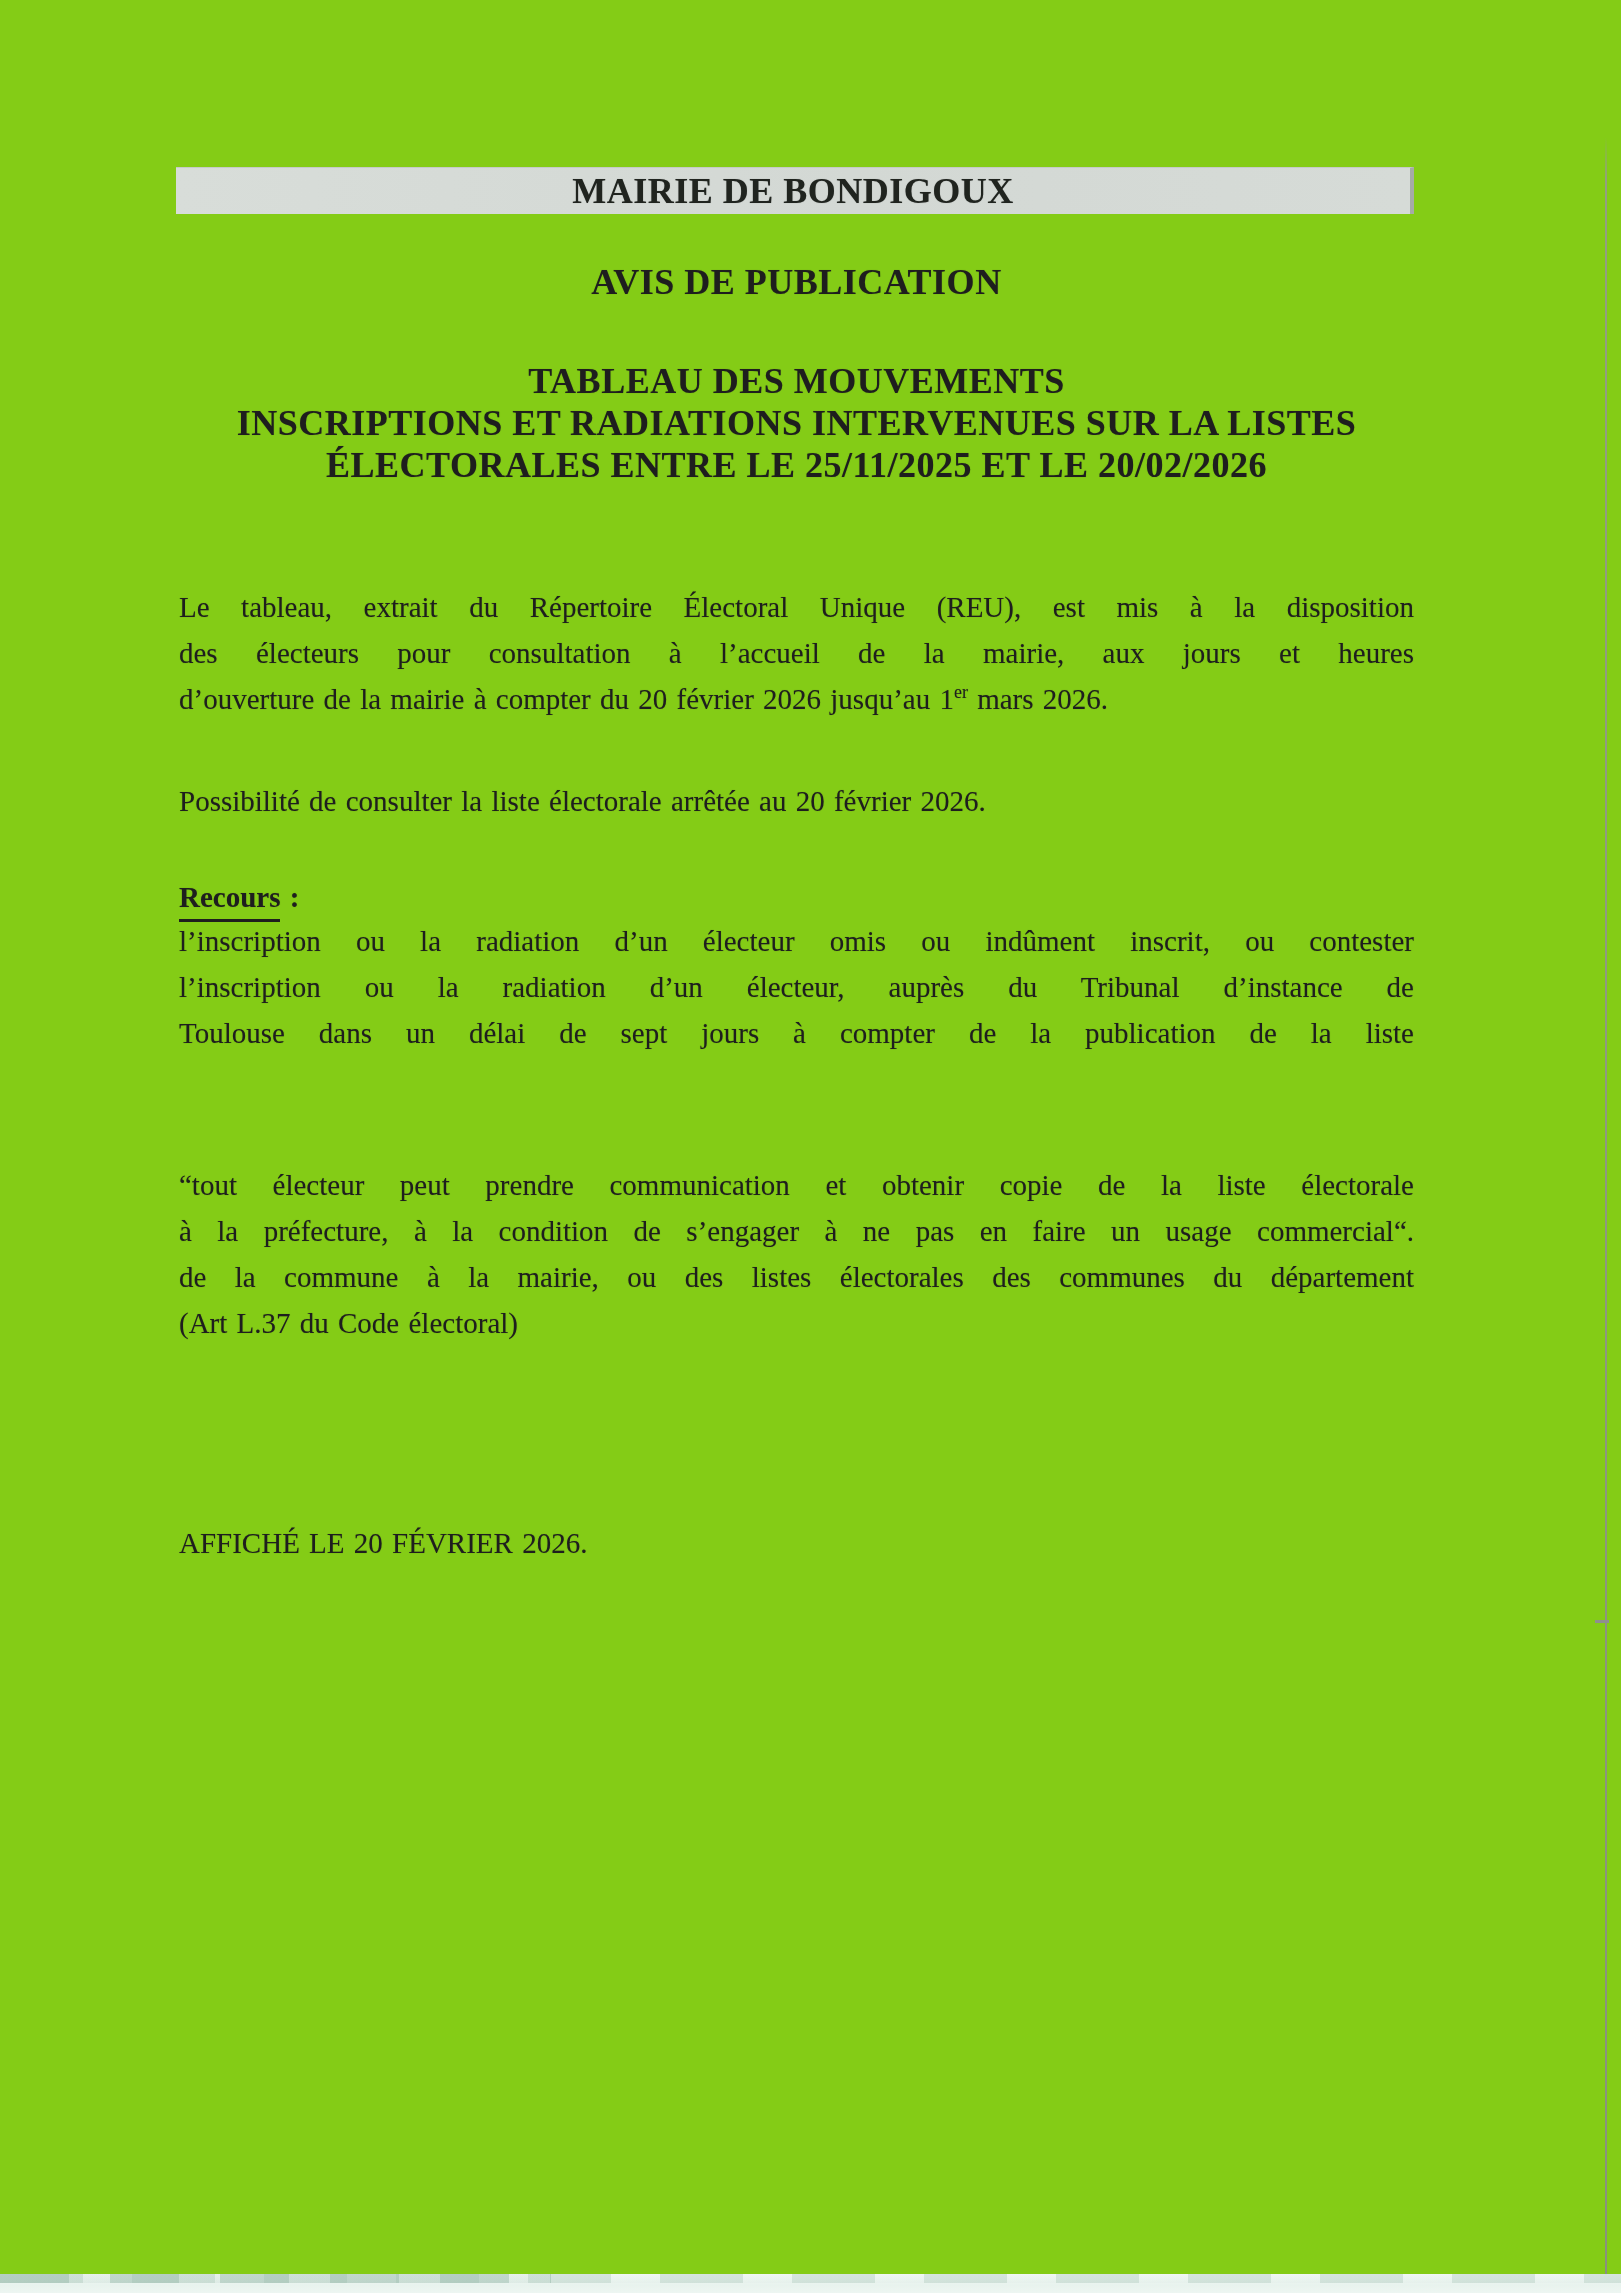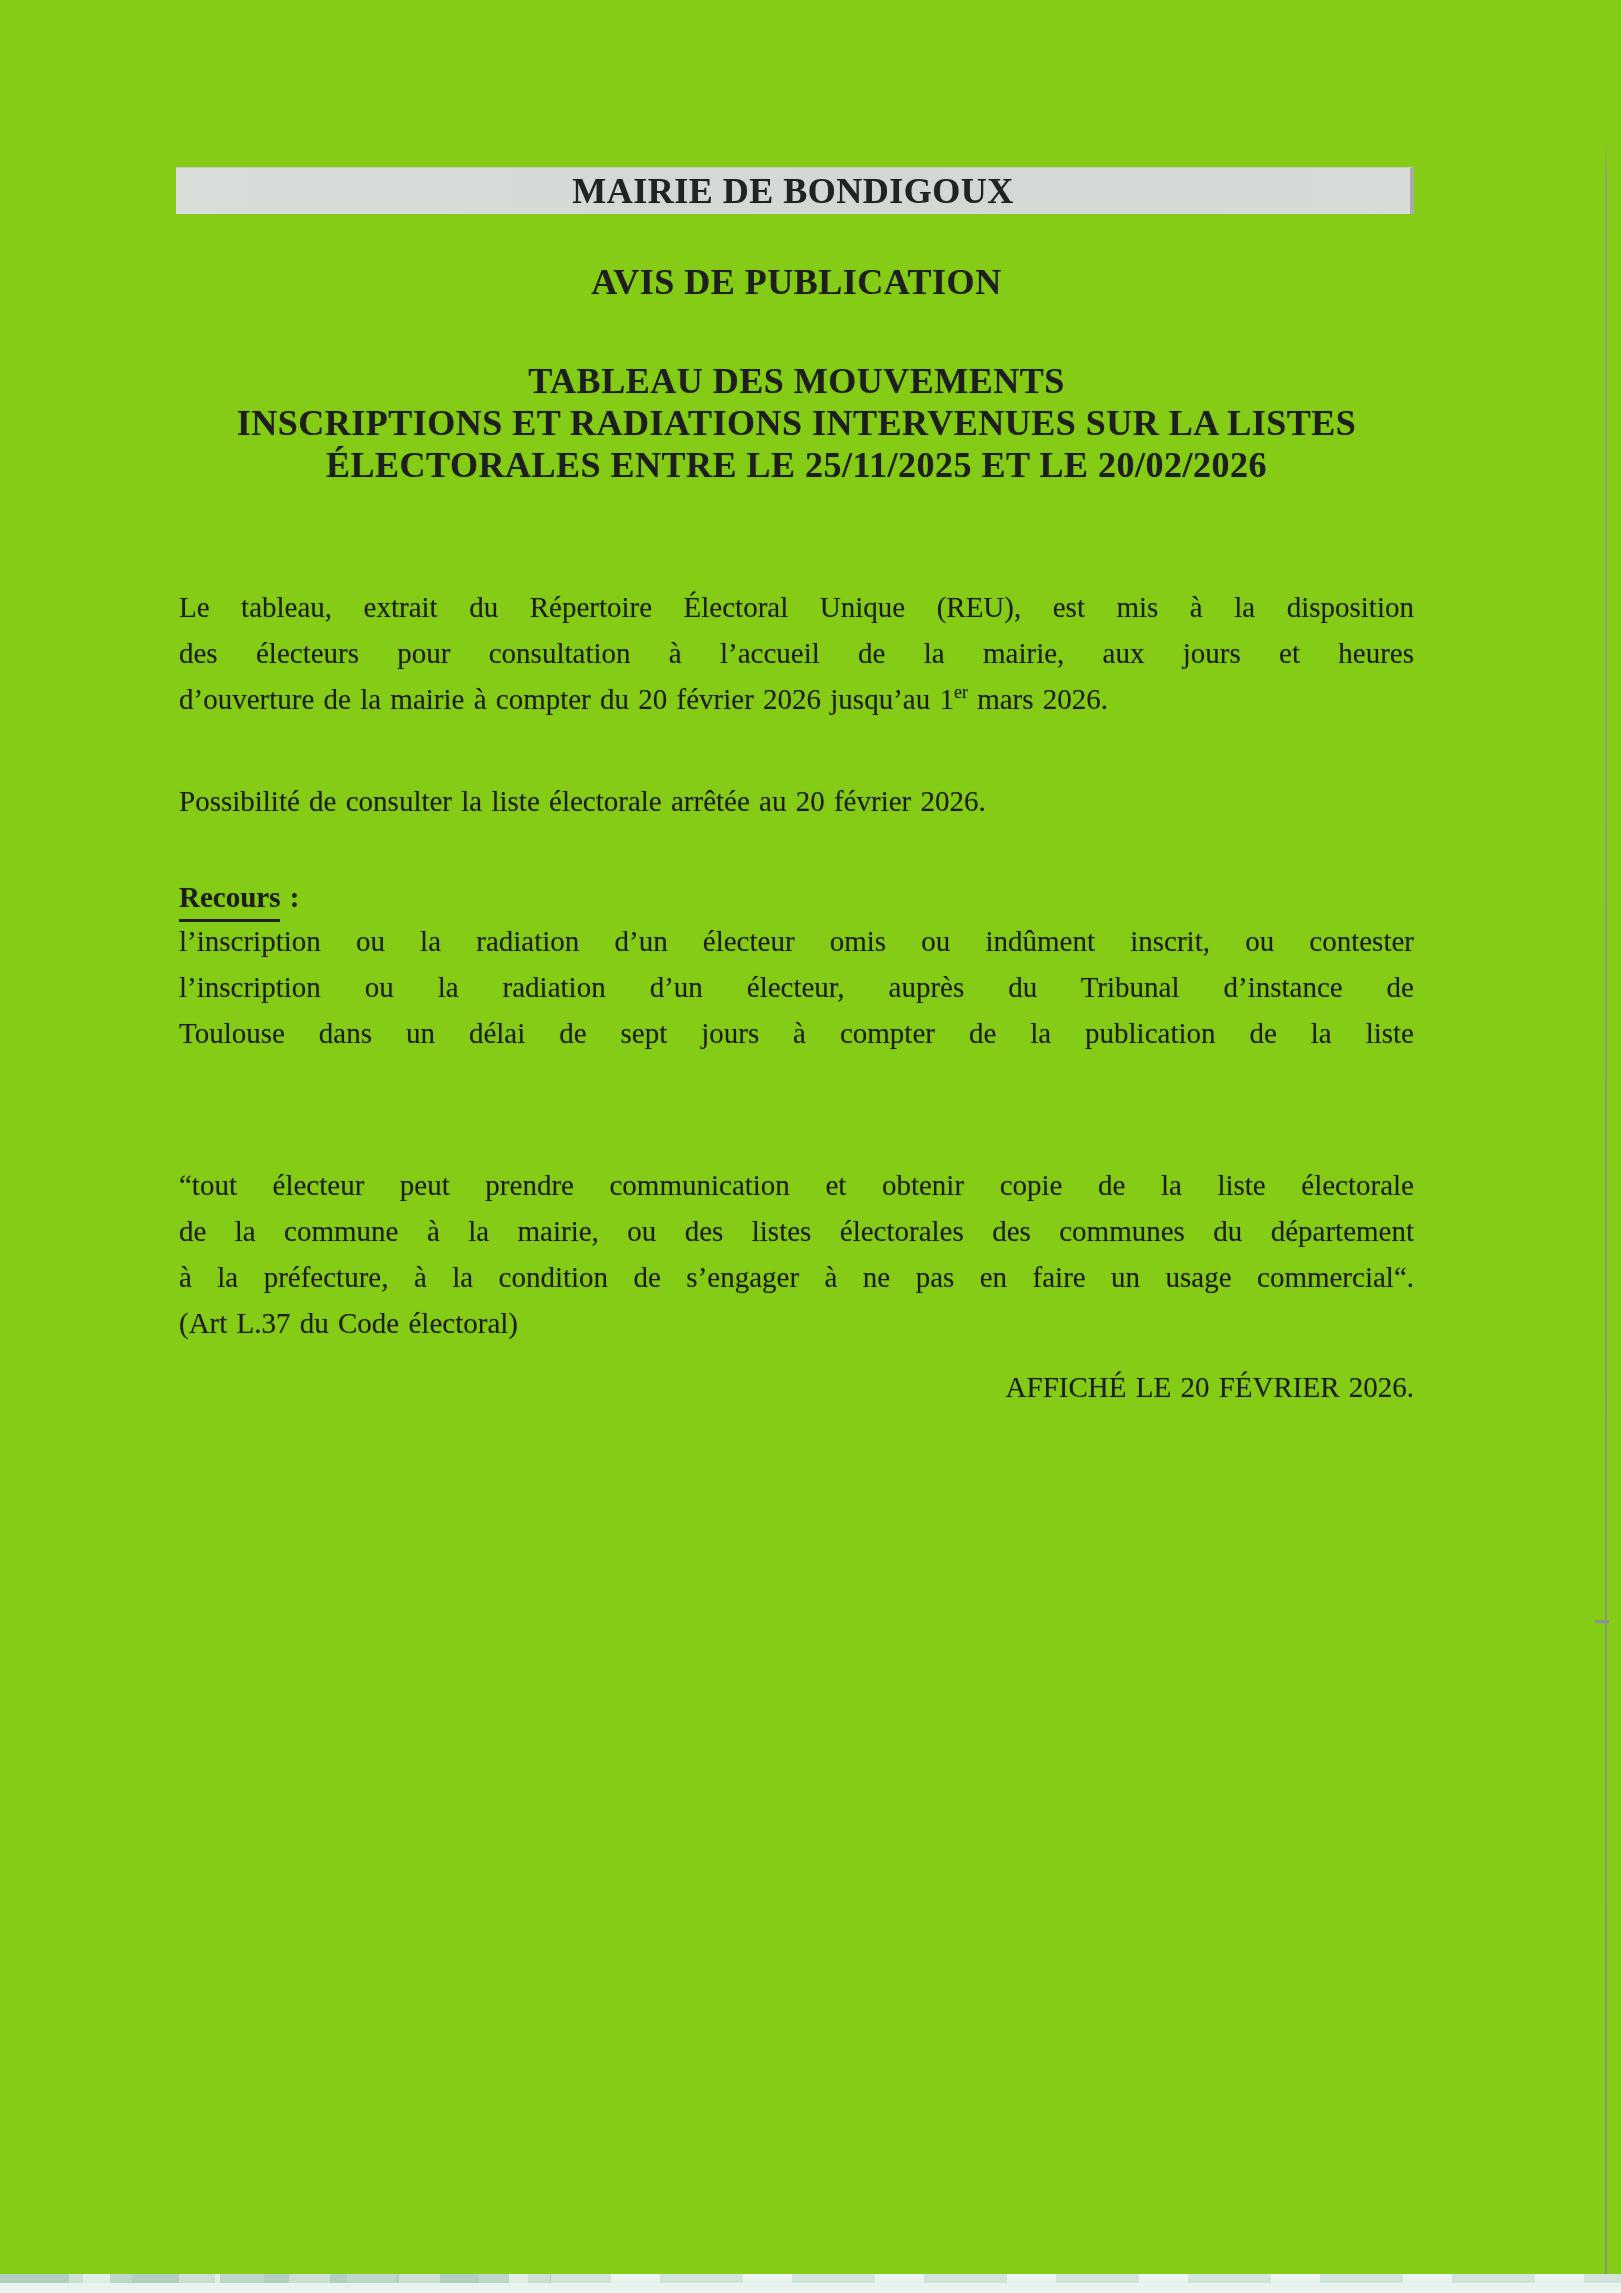--- a/index.html
+++ b/index.html
@@ -67,21 +67,21 @@
   }
   .jline {
     text-align: justify;
     text-align-last: justify;
   }
   .intro   { top: 584px; }
   .possib  { top: 778px; }
   .recours { top: 874px; }
   .quote1  { top: 918px; }
   .quote2  { top: 1162px; }
-  .affiche { top: 1364px; text-align: right; }
+  .affiche { top: 1520px; }
   .recours-label {
     display: inline-block;
     font-weight: bold;
     border-bottom: 3.9px solid #1e1e1e;
     padding-bottom: 2px;
     line-height: 39px;
   }
   .recours-colon { font-weight: bold; }
   .sup {
     font-size: 0.62em;
@@ -160,22 +160,22 @@
   <div class="abs col body-block recours"><span class="recours-label">Recours</span><span class="recours-colon"> :</span></div>
 
   <div class="abs col body-block quote1">
     <div class="jline">l’inscription ou la radiation d’un électeur omis ou indûment inscrit, ou contester</div>
     <div class="jline">l’inscription ou la radiation d’un électeur, auprès du Tribunal d’instance de</div>
     <div class="jline">Toulouse dans un délai de sept jours à compter de la publication de la liste</div>
   </div>
 
   <div class="abs col body-block quote2">
     <div class="jline">“tout électeur peut prendre communication et obtenir copie de la liste électorale</div>
+    <div class="jline">à la préfecture, à la condition de s’engager à ne pas en faire un usage commercial“.</div>
     <div class="jline">de la commune à la mairie, ou des listes électorales des communes du département</div>
-    <div class="jline">à la préfecture, à la condition de s’engager à ne pas en faire un usage commercial“.</div>
     <div>(Art L.37 du Code électoral)</div>
   </div>
 
   <div class="abs col body-block affiche">AFFICHÉ LE 20 FÉVRIER 2026.</div>
 
   <div class="abs scan-line"></div>
   <div class="abs scan-tick"></div>
   <div class="abs bottom-strip">
     <div class="abs strip-dashes"></div>
     <div class="abs strip-dashes-strong"></div>

